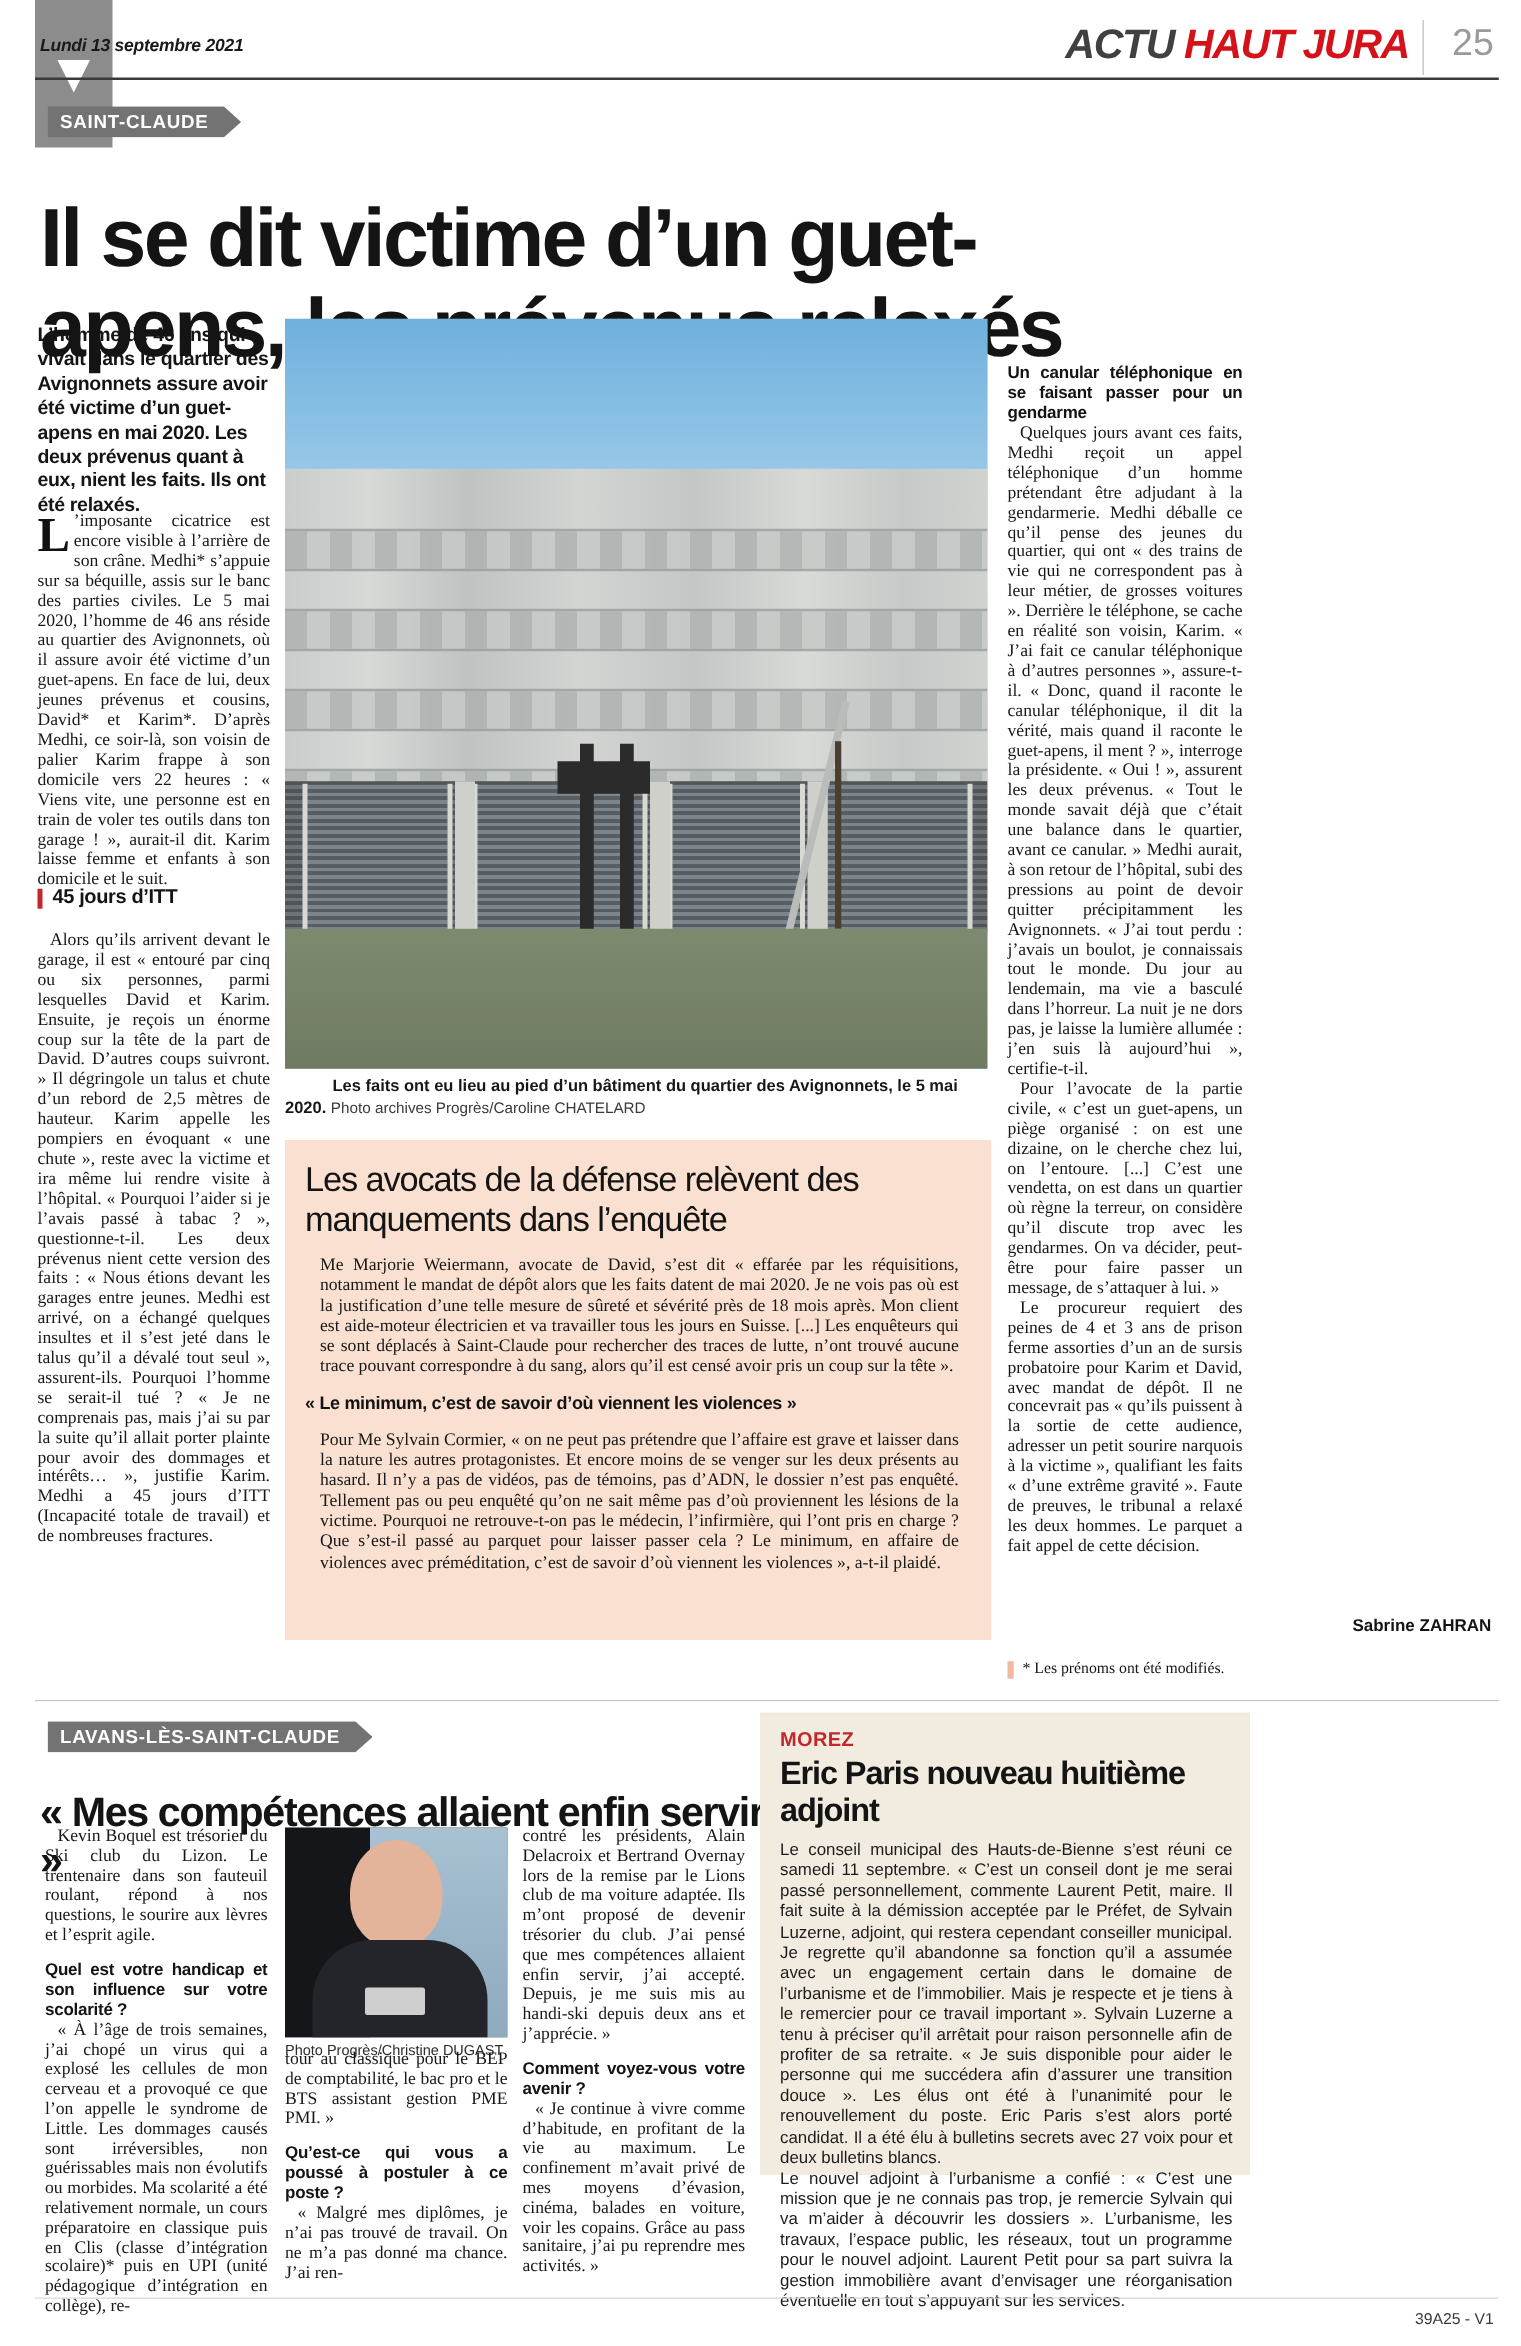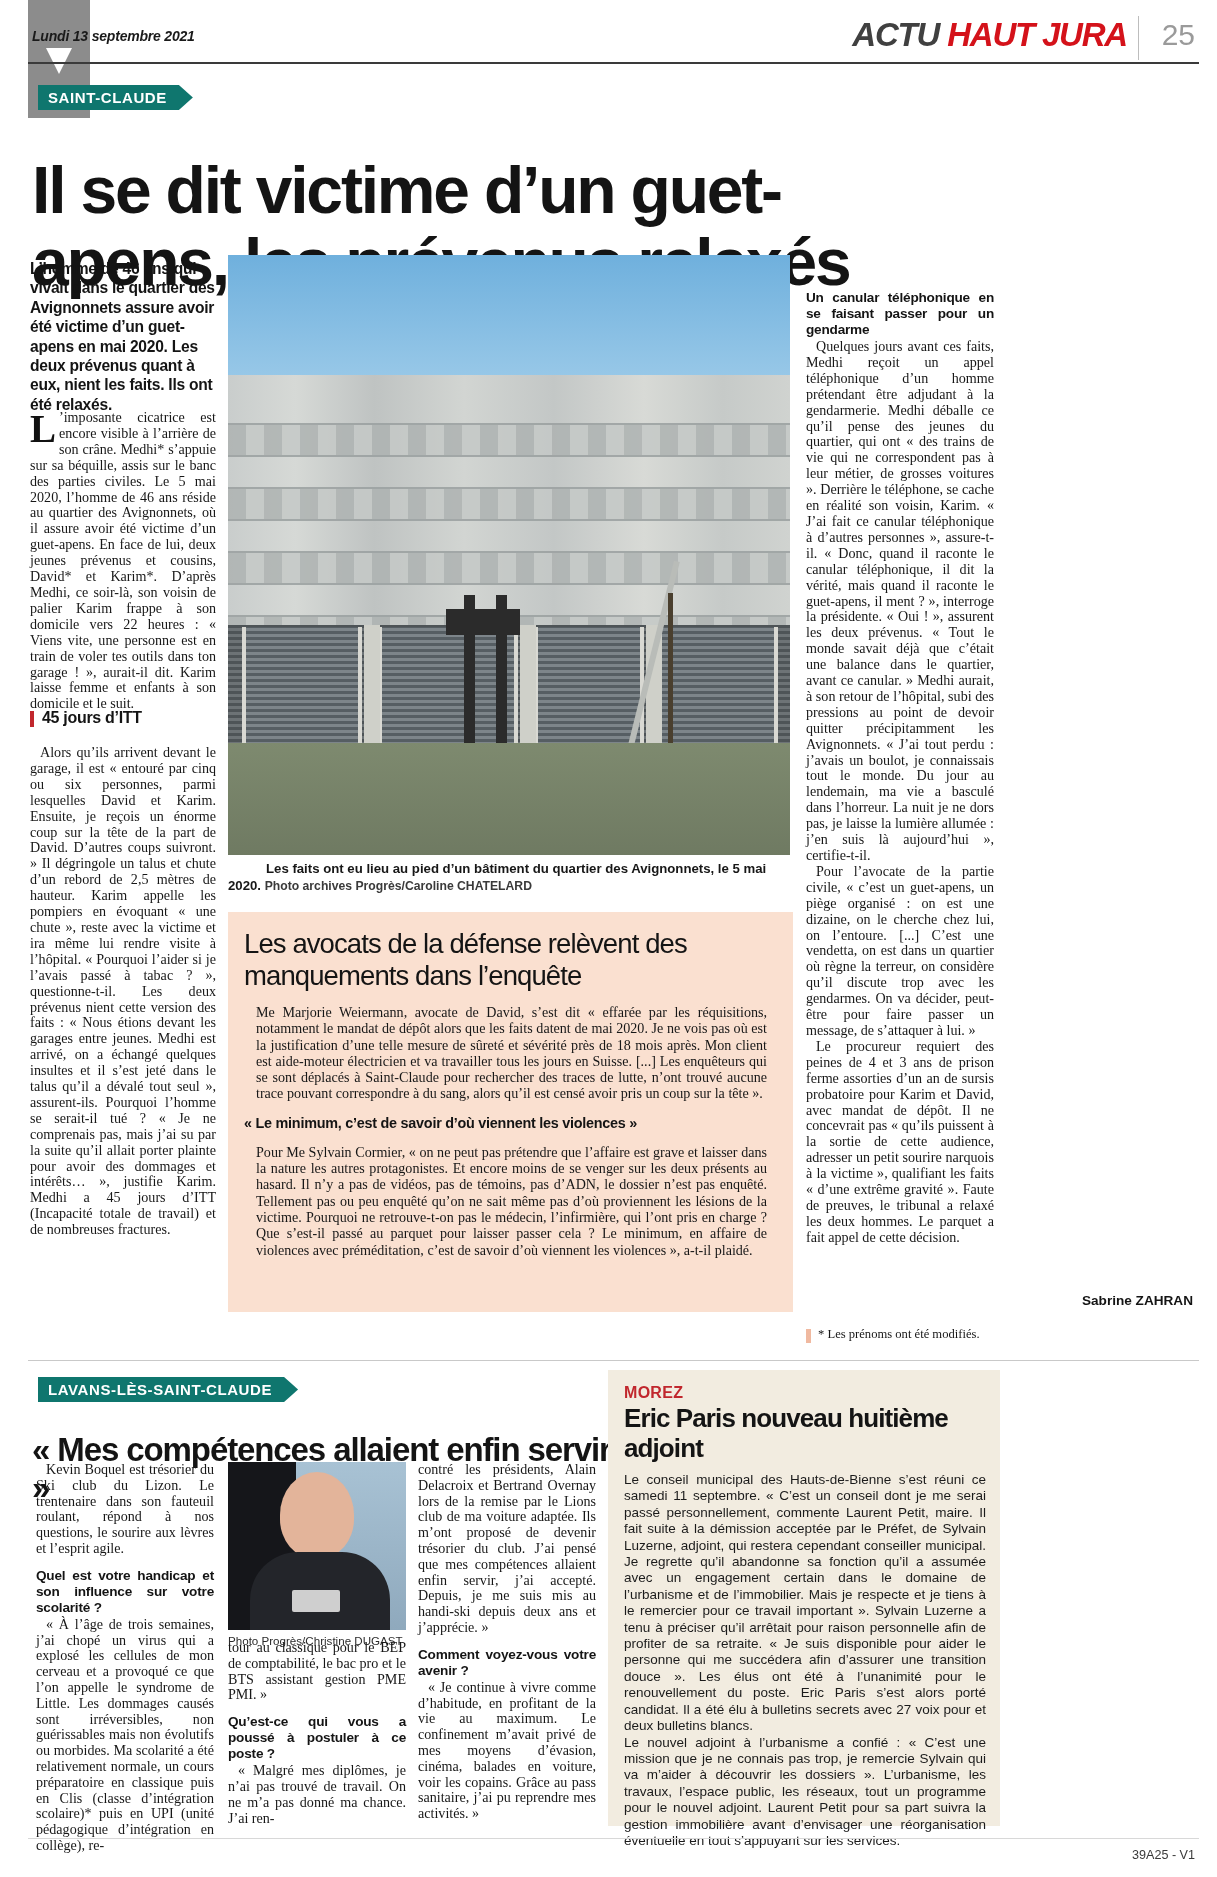--- a/index.html
+++ b/index.html
@@ -63,21 +63,21 @@
     background: #3a3a3a;
   }
 
   
   .town-tag {
     position: absolute;
     font-family: "Liberation Sans", sans-serif;
     font-weight: bold; font-size: 15px;
     letter-spacing: 0.6px;
     color: #ffffff;
-    background: #0f766e;
+    background: #737373;
     padding: 4px 26px 4px 10px;
     height: 25px; line-height: 17px;
     clip-path: polygon(0 0, calc(100% - 14px) 0, 100% 50%, calc(100% - 14px) 100%, 0 100%);
   }
   #town-tag-saint-claude { left: 38px; top: 85px; }
   #town-tag-lavans { left: 38px; top: 1377px; }
 
   
   .headline-main {
     position: absolute; left: 32px; top: 110px; width: 930px;
@@ -171,21 +171,21 @@
   .ph-scaffold { position:absolute; background:#2b2b2b; }
   .ph-tree { position:absolute; background:#4a3f2e; }
 
   .photo-caption {
     position: absolute; left: 228px; top: 860px; width: 565px;
     font-family: "Liberation Sans", sans-serif;
     font-size: 13.2px; line-height: 17px;
     color: #171717;
   }
   .photo-caption .cap-main { font-weight: bold; margin-left: 38px; }
-  .photo-caption .cap-credit { font-weight: bold; font-size: 12.2px; color:#3a3a3a; }
+  .photo-caption .cap-credit { font-weight: normal; font-size: 12.2px; color:#3a3a3a; }
 
   
   .pink-box {
     position: absolute; left: 228px; top: 912px; width: 565px; height: 400px;
     background: #fae0d0;
     padding: 16px 14px 10px 16px;
   }
   .pink-title {
     font-family: "Liberation Sans", sans-serif;
     font-weight: normal; font-size: 27.5px; line-height: 32px;
@@ -265,21 +265,21 @@
   .pp-logo { position:absolute; left:64px; bottom:18px; width:48px; height:22px;
              background:#cfcfcf; border-radius:2px; }
   .photo-portrait-credit {
     position:absolute; left:228px; top:1634px; width:186px;
     font-family:"Liberation Sans", sans-serif;
     font-size:11.6px; line-height:14px; color:#2b2b2b;
   }
 
   
   .cream-box {
-    position:absolute; left:608px; top:1370px; width:392px; height: 456px;
+    position:absolute; left:608px; top:1370px; width:392px; height: 370px;
     background:#f2ece0;
     padding: 14px 14px 10px 16px;
   }
   .morez-tag {
     font-family:"Liberation Sans", sans-serif;
     font-weight:bold; font-size:16px; letter-spacing:0.3px;
     color:#c1272d; margin:0 0 1px 0;
   }
   .morez-title {
     font-family:"Liberation Sans", sans-serif;

